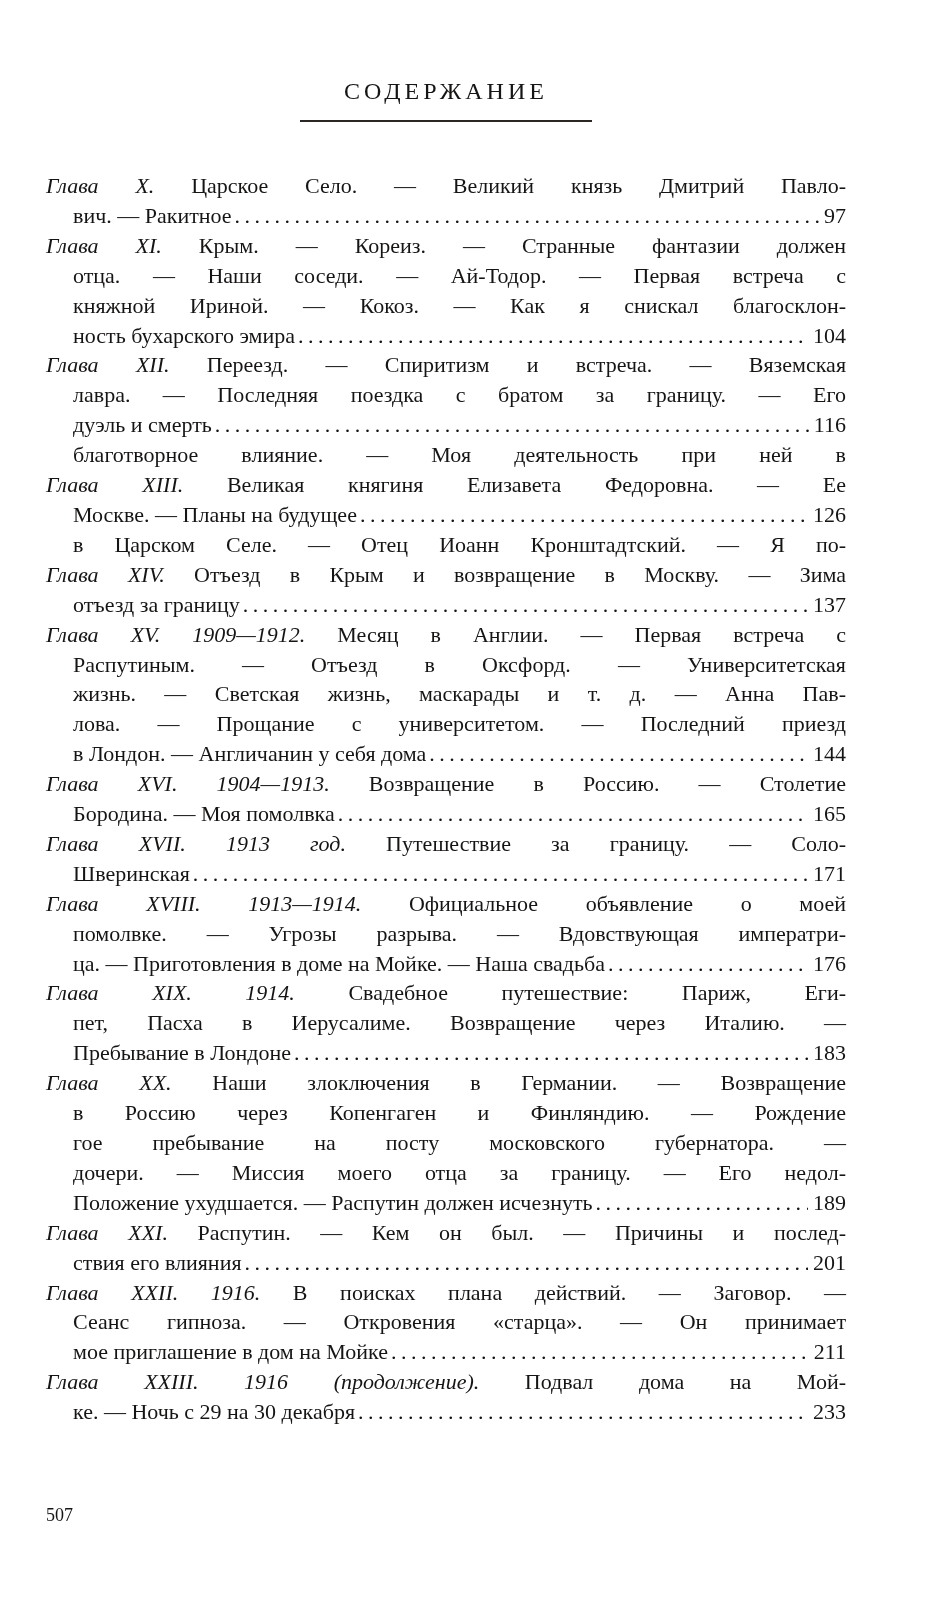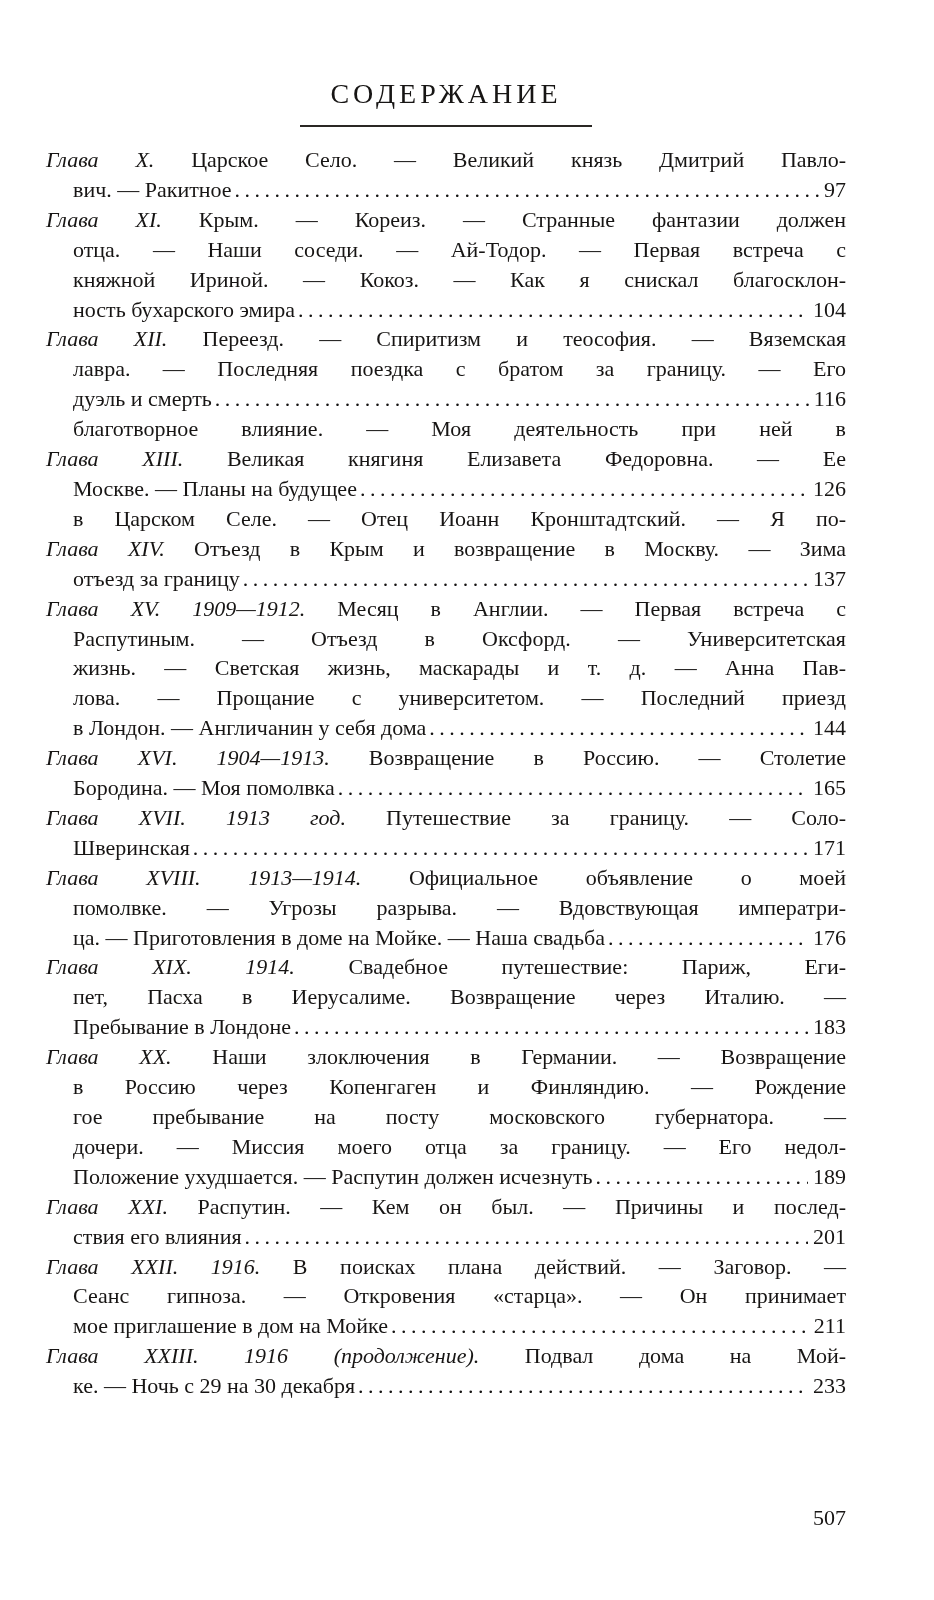--- a/index.html
+++ b/index.html
@@ -19,34 +19,34 @@
   .content {
     position: absolute;
     left: 46px;
     top: 0;
     width: 800px;
   }
 
   .title {
     margin-top: 78px;
     text-align: center;
-    font-size: 28px;
+    font-size: 24px;
     letter-spacing: 4px;
     font-weight: 400;
   }
 
   .title-rule {
     width: 292px;
     height: 2px;
     background: #2a2724;
     margin: 15px auto 0 auto;
   }
 
   .entries {
-    margin-top: 18px;
+    margin-top: 49px;
     font-size: 22px;
     line-height: 29.9px;
   }
 
   .line {
     text-align: justify;
     text-align-last: justify;
   }
 
   .line.cont { padding-left: 27px; }
@@ -75,22 +75,22 @@
     flex: 0 0 auto;
     margin-left: 5px;
     text-align: right;
   }
 
   .footer {
     position: absolute;
     left: 46px;
     width: 800px;
     top: 1505px;
-    text-align: right;
-    font-size: 22px;
+    text-align: left;
+    font-size: 18px;
   }
 </style>
 </head>
 <body>
 
 <div class="page">
   <div class="content">
     <div class="title">СОДЕРЖАНИЕ</div>
     <div class="title-rule"></div>
     <div class="entries">
@@ -106,21 +106,21 @@
           <div class="line first"><i class="label">Глава XI.</i> <span class="t">Крым. — Кореиз. — Странные фантазии должен</span></div>
           <div class="line cont"><span class="t">отца. — Наши соседи. — Ай-Тодор. — Первая встреча с</span></div>
           <div class="line cont"><span class="t">княжной Ириной. — Кокоз. — Как я снискал благосклон-</span></div>
           <div class="line cont last">
             <span class="t">ность бухарского эмира</span>
             <span class="dots">........................................................................................................................................................................................................</span>
             <span class="pagenum">104</span>
           </div>
         </div>
         <div class="entry">
-          <div class="line first"><i class="label">Глава XII.</i> <span class="t">Переезд. — Спиритизм и теософия. — Вяземская</span></div>
+          <div class="line first"><i class="label">Глава XII.</i> <span class="t">Переезд. — Спиритизм и встреча. — Вяземская</span></div>
           <div class="line cont"><span class="t">лавра. — Последняя поездка с братом за границу. — Его</span></div>
           <div class="line cont last">
             <span class="t">дуэль и смерть</span>
             <span class="dots">........................................................................................................................................................................................................</span>
             <span class="pagenum">116</span>
           </div>
         </div>
         <div class="entry">
           <div class="line cont"><span class="t">благотворное влияние. — Моя деятельность при ней в</span></div>
           <div class="line first"><i class="label">Глава XIII.</i> <span class="t">Великая княгиня Елизавета Федоровна. — Ее</span></div>

